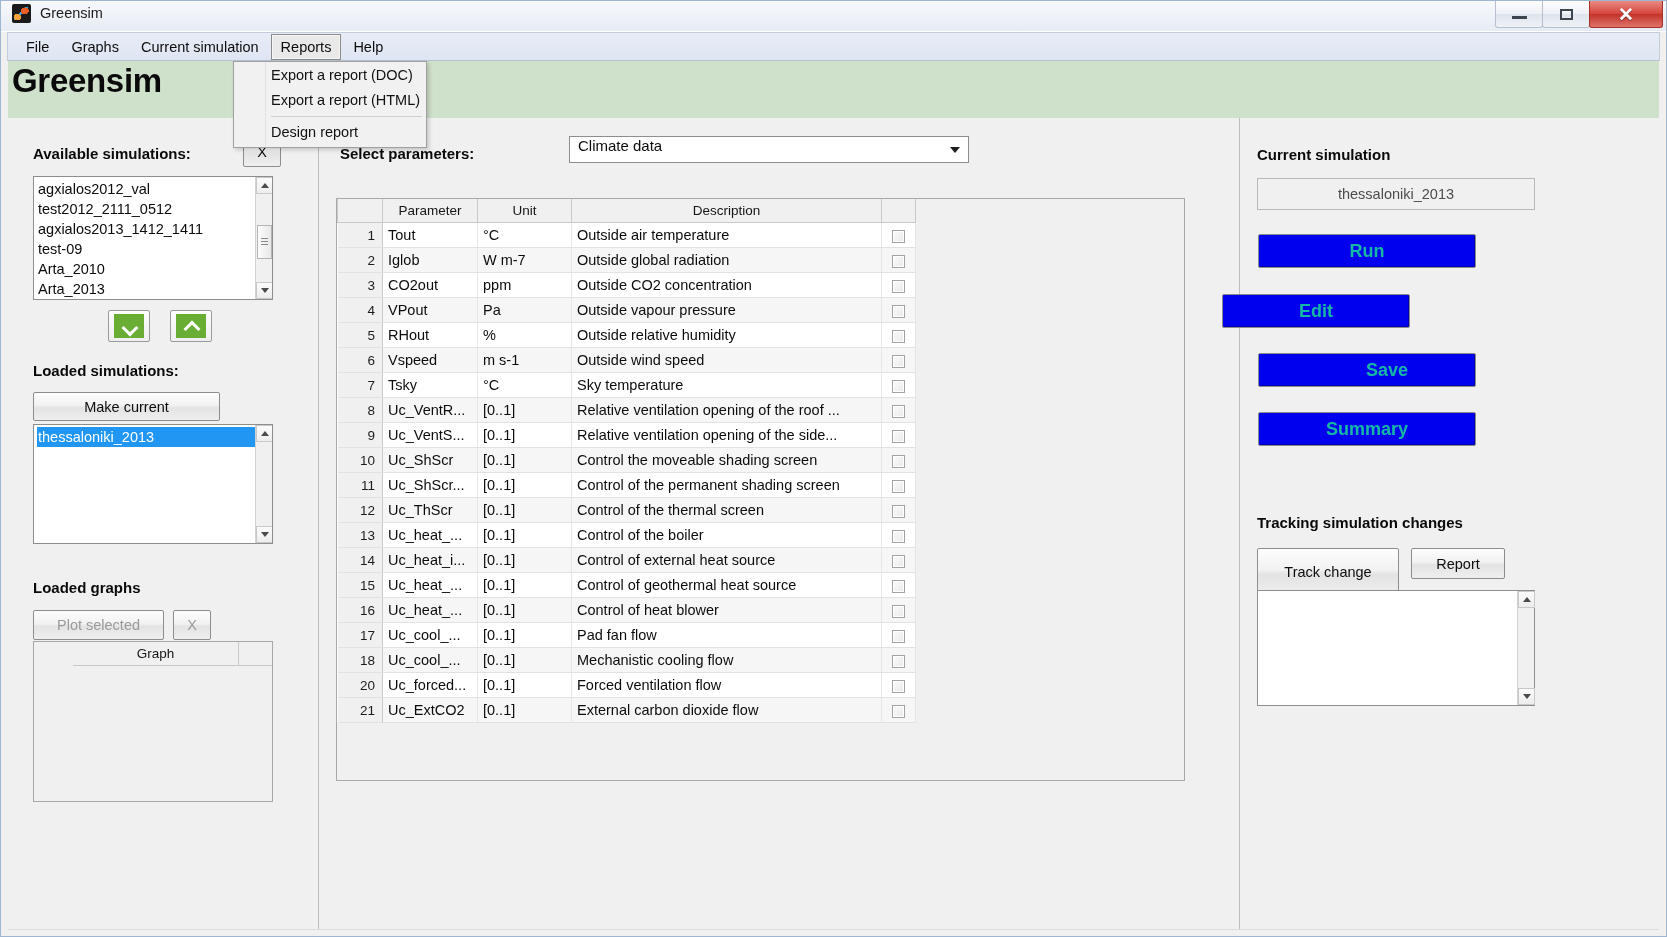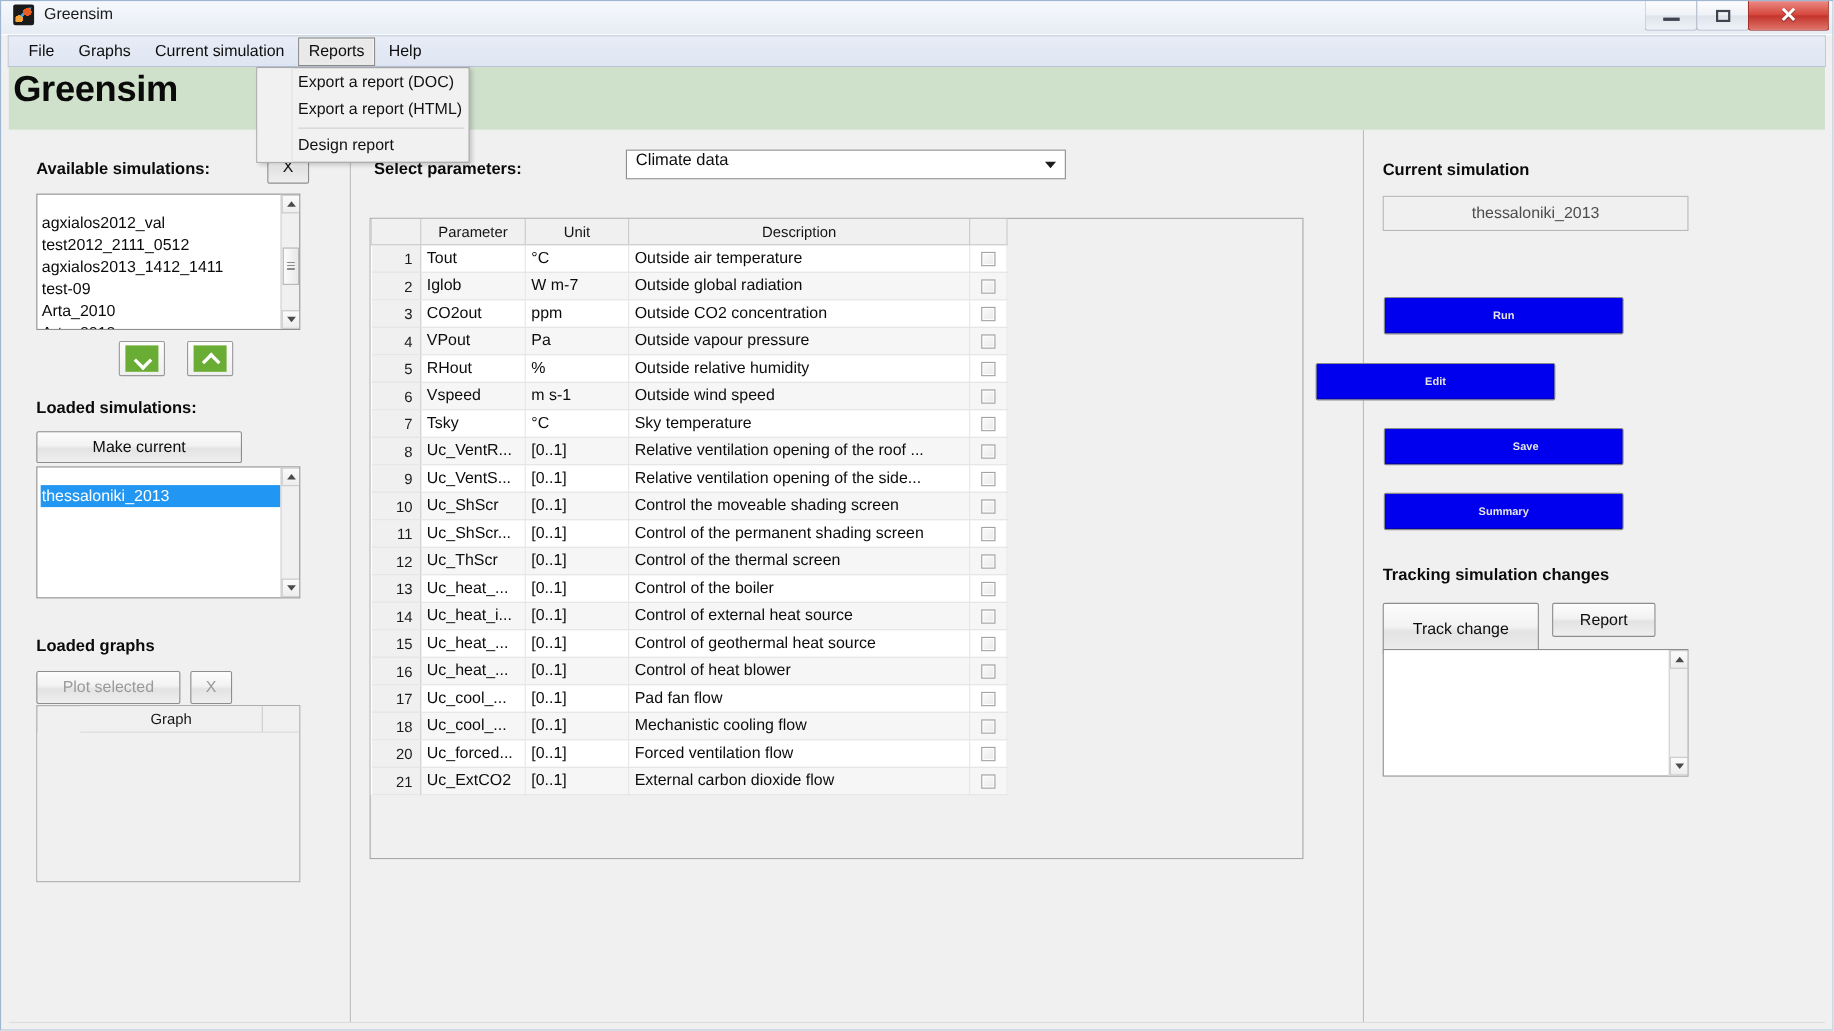--- a/index.html
+++ b/index.html
@@ -242,21 +242,21 @@
     position: absolute;
     background: #ffffff;
     border: 1px solid #8e8e8e;
     box-sizing: border-box;
     overflow: hidden;
   }
   .listbox .lb-items {
     position: absolute;
     left: 0; top: 0;
     right: 17px;
-    padding: 16px 0 0 3px;
+    padding: 2px 0 0 3px;
   }
   .lb-row {
     font-size: 14.5px;
     color: #0b0b0b;
     line-height: 20px;
     height: 20px;
     white-space: nowrap;
     padding-left: 1px;
   }
   .lb-row.sel {
@@ -415,29 +415,28 @@
     border-right: 5px solid transparent;
     border-top: 6px solid #1d1d1d;
   }
 
   
   .bluebtn {
     position: absolute;
     background: #0000ee;
     border: 1px solid #8a8a8a;
     border-radius: 2px;
-    color: #e5e5e5;
-    font-size: 10px;
+    color: #14b8a6;
+    font-size: 18px;
     font-weight: bold;
     display: flex;
     align-items: center;
     justify-content: center;
     box-sizing: border-box;
     box-shadow: inset -1px -1px 0 rgba(0,0,0,.25);
-    margin-top: 36px;
   }
   .roField {
     position: absolute;
     background: #f0f0f0;
     border: 1px solid #b8b8b8;
     box-sizing: border-box;
     display: flex;
     align-items: center;
     justify-content: center;
     font-size: 14.5px;
@@ -776,21 +775,21 @@
               <td class="cbcell"><span class="cbox"></span></td>
             </tr>
         </tbody>
       </table>
     </div>
 
     <div class="mlabel" style="left:1249px; top:28px;">Current simulation</div>
     <div class="roField" style="left:1249px; top:60px; width:278px; height:32px;">thessaloniki_2013</div>
 
     <div class="bluebtn" style="left:1250px; top:116px; width:218px; height:34px;">Run</div>
-    <div class="bluebtn" style="left:1188px; top:176px; width:218px; height:34px;">Edit</div>
+    <div class="bluebtn" style="left:1214px; top:176px; width:188px; height:34px;">Edit</div>
     <div class="bluebtn" style="left:1250px; top:235px; width:218px; height:34px;padding-left:40px;">Save</div>
     <div class="bluebtn" style="left:1250px; top:294px; width:218px; height:34px;">Summary</div>
 
     <div class="mlabel" style="left:1249px; top:396px;">Tracking simulation changes</div>
     <div class="mbtn" style="position:absolute; left:1249px; top:430px; width:142px; height:48px;">Track change</div>
     <div class="mbtn" style="position:absolute; left:1403px; top:430px; width:94px; height:31px;">Report</div>
 
     <div class="whitebox" style="left:1249px; top:472px; width:278px; height:116px;">
       <div style="position:absolute; left:0; top:0; right:17px; bottom:0; padding:4px 6px; font-size:14px; color:#111;"></div>
       <div class="vscroll">

